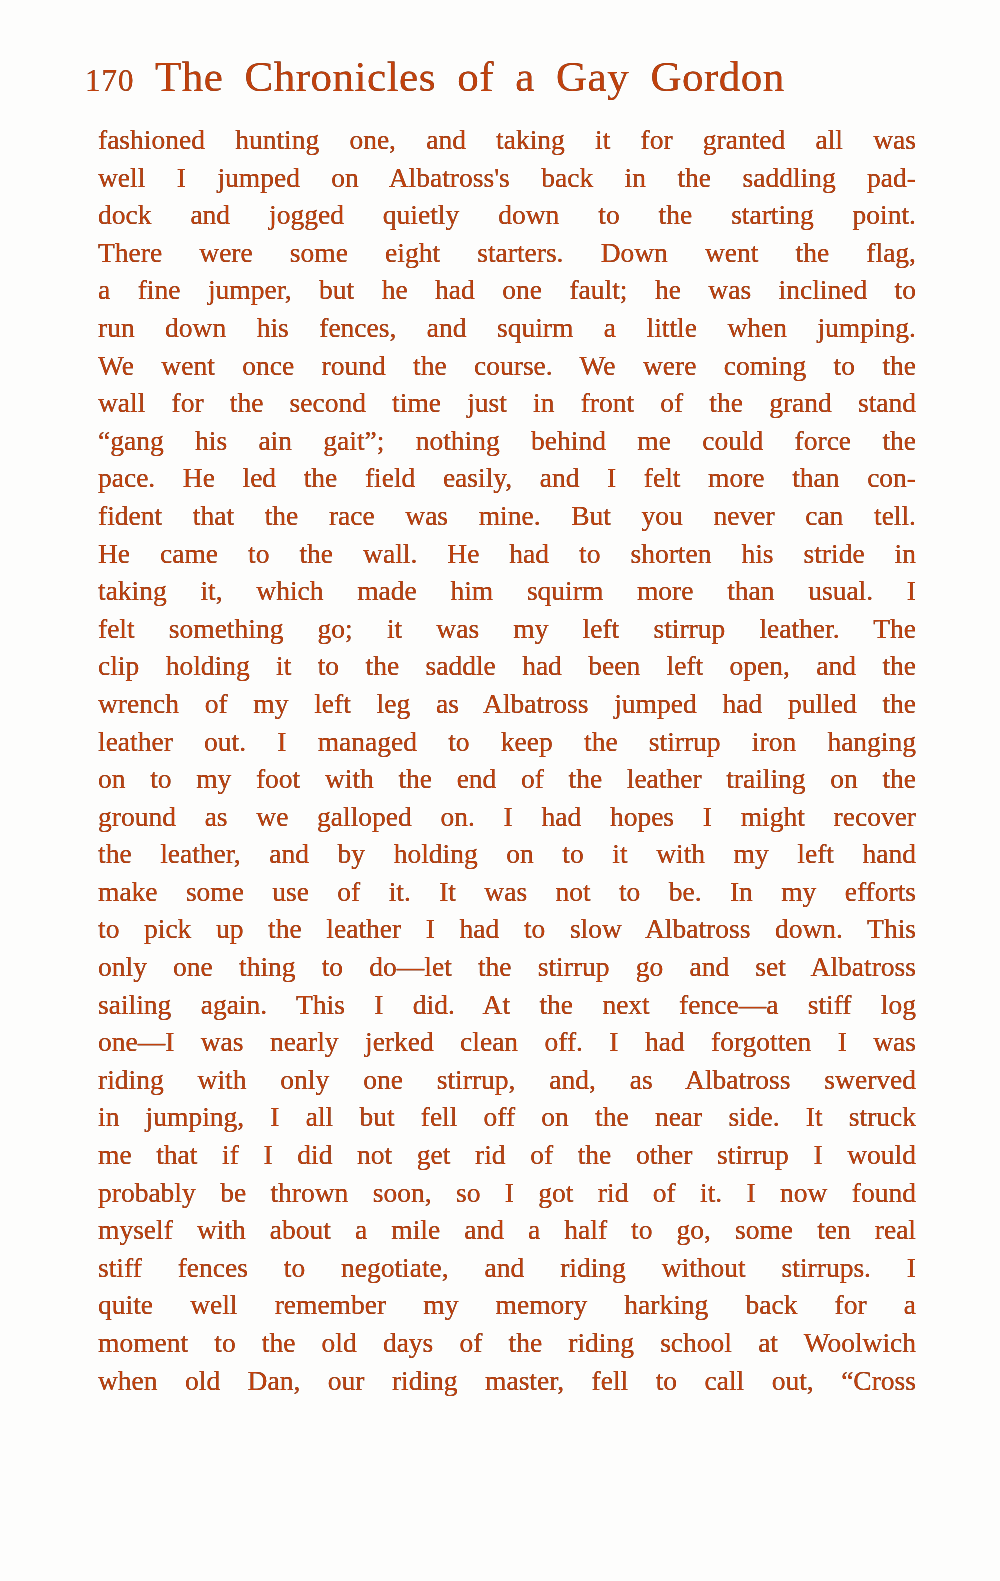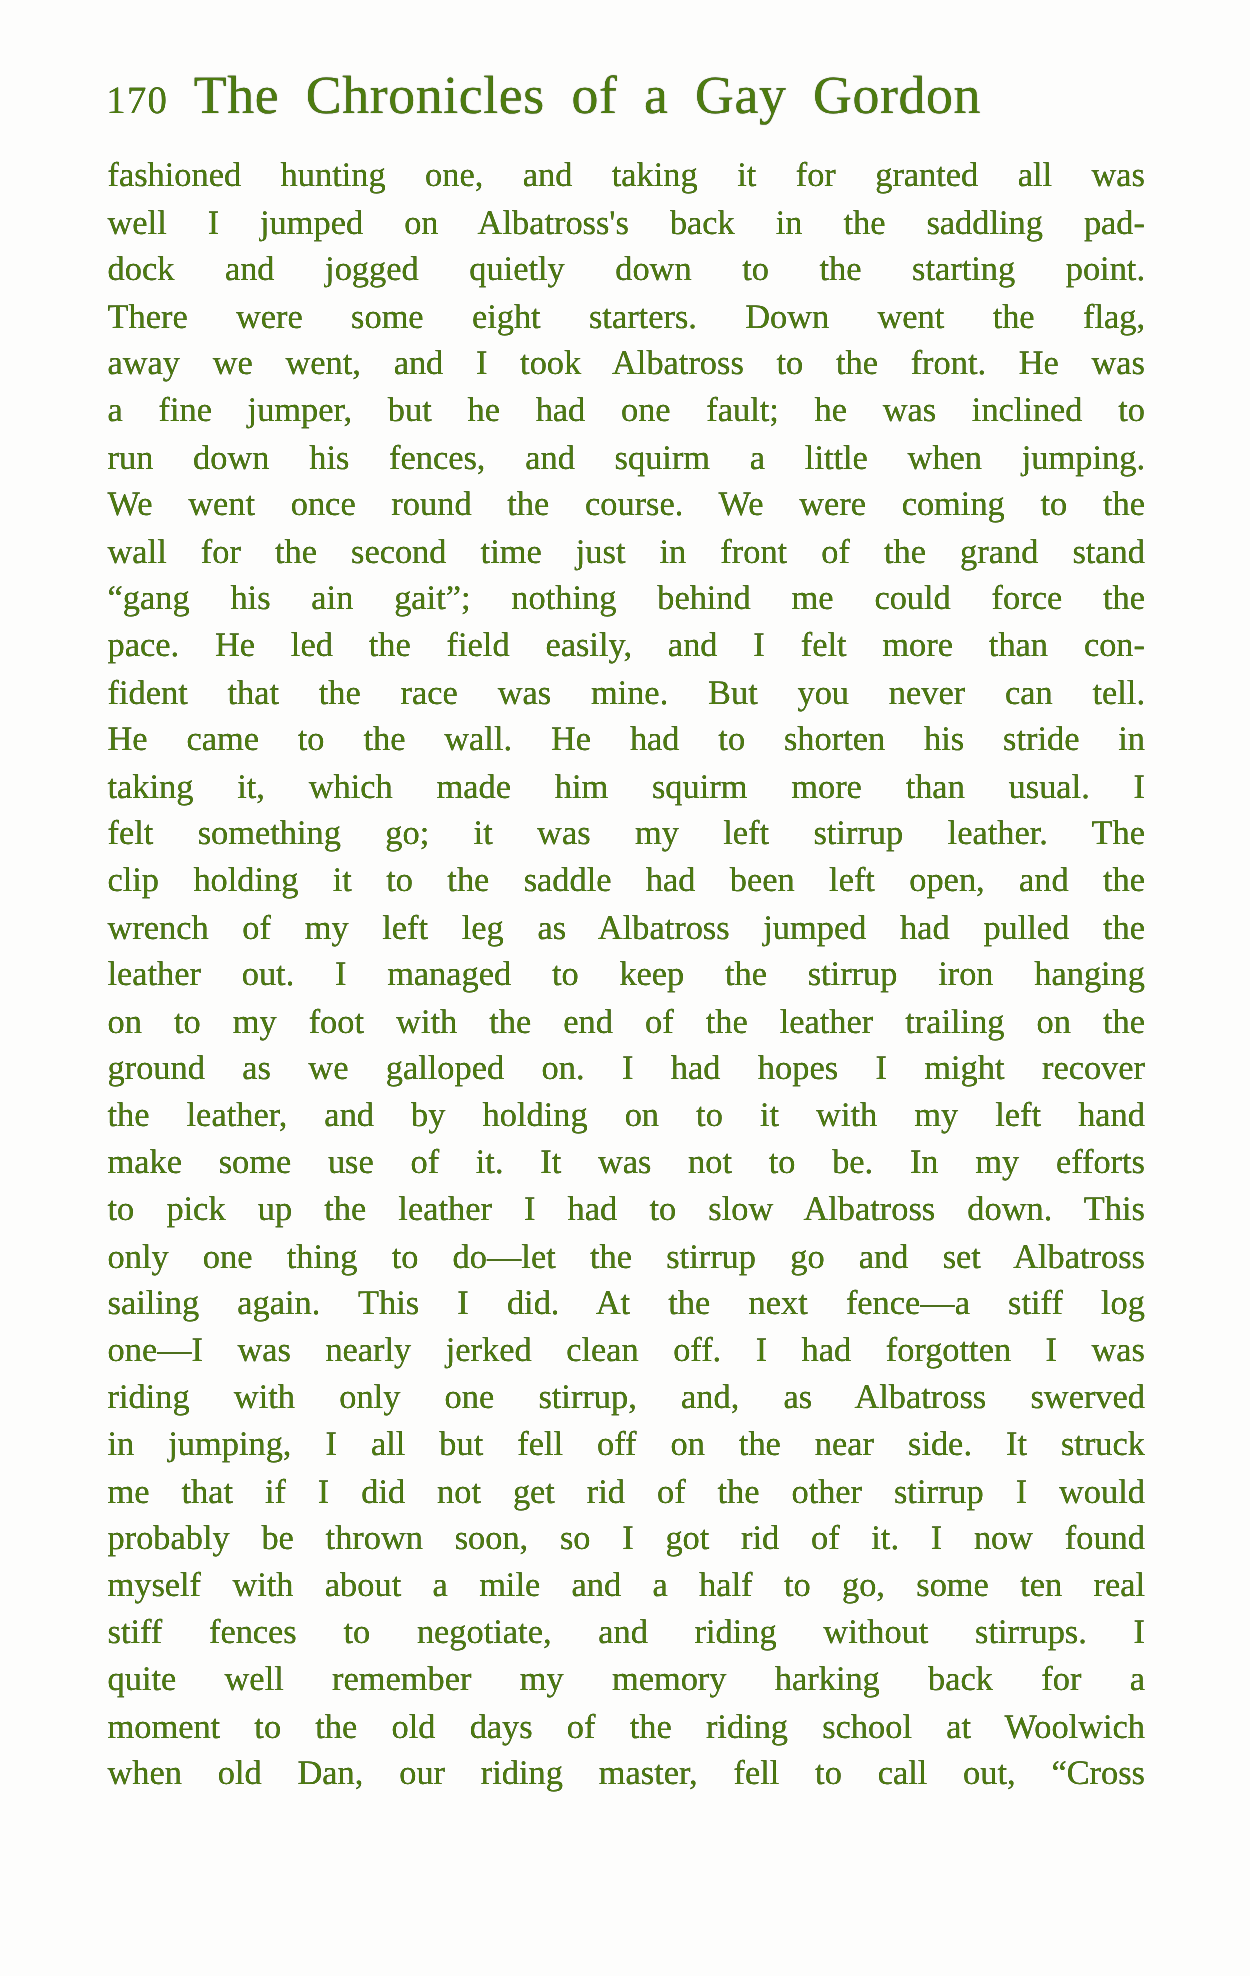--- a/index.html
+++ b/index.html
@@ -6,21 +6,21 @@
     margin: 0;
     padding: 0;
     background: #e8e8e8;
   }
   .page {
     position: relative;
     width: 1000px;
     height: 1581px;
     margin: 0 auto;
     background: #fdfdfc;
-    color: #4d7c0f;
+    color: #c2410c;
     font-family: "Liberation Serif", "DejaVu Serif", serif;
     overflow: hidden;
   }
   .running-header {
     position: absolute;
     left: 85px;
     right: 85px;
     top: 52px;
     display: flex;
     align-items: baseline;
@@ -47,36 +47,36 @@
     top: 121px;
   }
   .text-line {
     height: 37.6px;
     line-height: 37.6px;
     font-size: 27.5px;
     text-align: justify;
     text-align-last: justify;
     white-space: normal;
     text-shadow: 0 0 0.5px #131313;
+    margin-left: 12px;
   }
 </style>
 </head>
 <body>
 
 <div class="page">
   <div class="running-header">
     <div class="page-number">170</div>
     <div class="running-title">The Chronicles of a Gay Gordon</div>
   </div>
   <div class="body-text">
       <div class="text-line">fashioned hunting one, and taking it for granted all was</div>
       <div class="text-line">well I jumped on Albatross's back in the saddling pad-</div>
       <div class="text-line">dock and jogged quietly down to the starting point.</div>
       <div class="text-line">There were some eight starters. Down went the flag,</div>
-      <div class="text-line">away we went, and I took Albatross to the front. He was</div>
       <div class="text-line">a fine jumper, but he had one fault; he was inclined to</div>
       <div class="text-line">run down his fences, and squirm a little when jumping.</div>
       <div class="text-line">We went once round the course. We were coming to the</div>
       <div class="text-line">wall for the second time just in front of the grand stand</div>
       <div class="text-line">“gang his ain gait”; nothing behind me could force the</div>
       <div class="text-line">pace. He led the field easily, and I felt more than con-</div>
       <div class="text-line">fident that the race was mine. But you never can tell.</div>
       <div class="text-line">He came to the wall. He had to shorten his stride in</div>
       <div class="text-line">taking it, which made him squirm more than usual. I</div>
       <div class="text-line">felt something go; it was my left stirrup leather. The</div>

